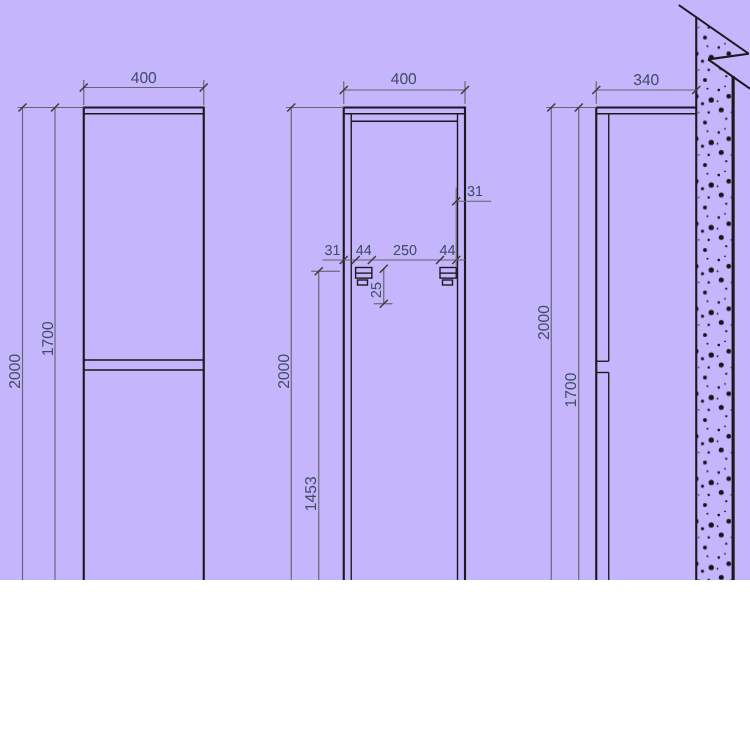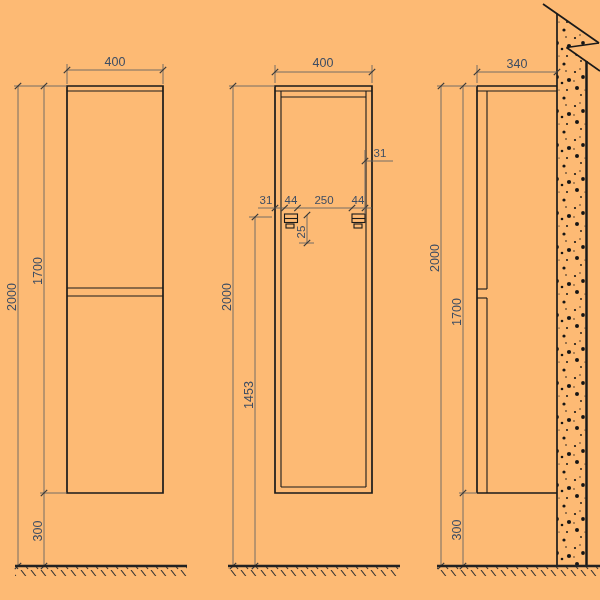--- a/index.html
+++ b/index.html
@@ -1,16 +1,16 @@
 <!DOCTYPE html>
 <html><head>
 <meta charset="utf-8">
 <style>
   html,body{margin:0;padding:0;background:#ffffff;}
-  .stage{position:relative;width:600px;height:600px;background:#fdba74;overflow:hidden;
+  .stage{position:relative;width:600px;height:464px;background:#c4b5fd;overflow:hidden;
          font-family:"Liberation Sans", sans-serif;}
   svg{display:block;}
   .ln  {stroke:#1a1a1a;stroke-width:1.7;fill:none;}
   .ln2 {stroke:#1a1a1a;stroke-width:1.1;fill:none;}
   .dim {stroke:#646464;stroke-width:0.9;fill:none;}
   .tick{stroke:#3a3a3a;stroke-width:1.2;fill:none;}
   .gnd {stroke:#222222;stroke-width:2.3;fill:none;}
   .wall{stroke:#1a1a1a;stroke-width:1.7;fill:none;}
   .wallR{stroke:#1a1a1a;stroke-width:2.5;fill:none;}
   text.d{fill:#3d4d63;font-size:12.5px;font-family:"Liberation Sans",sans-serif;text-anchor:middle;}

